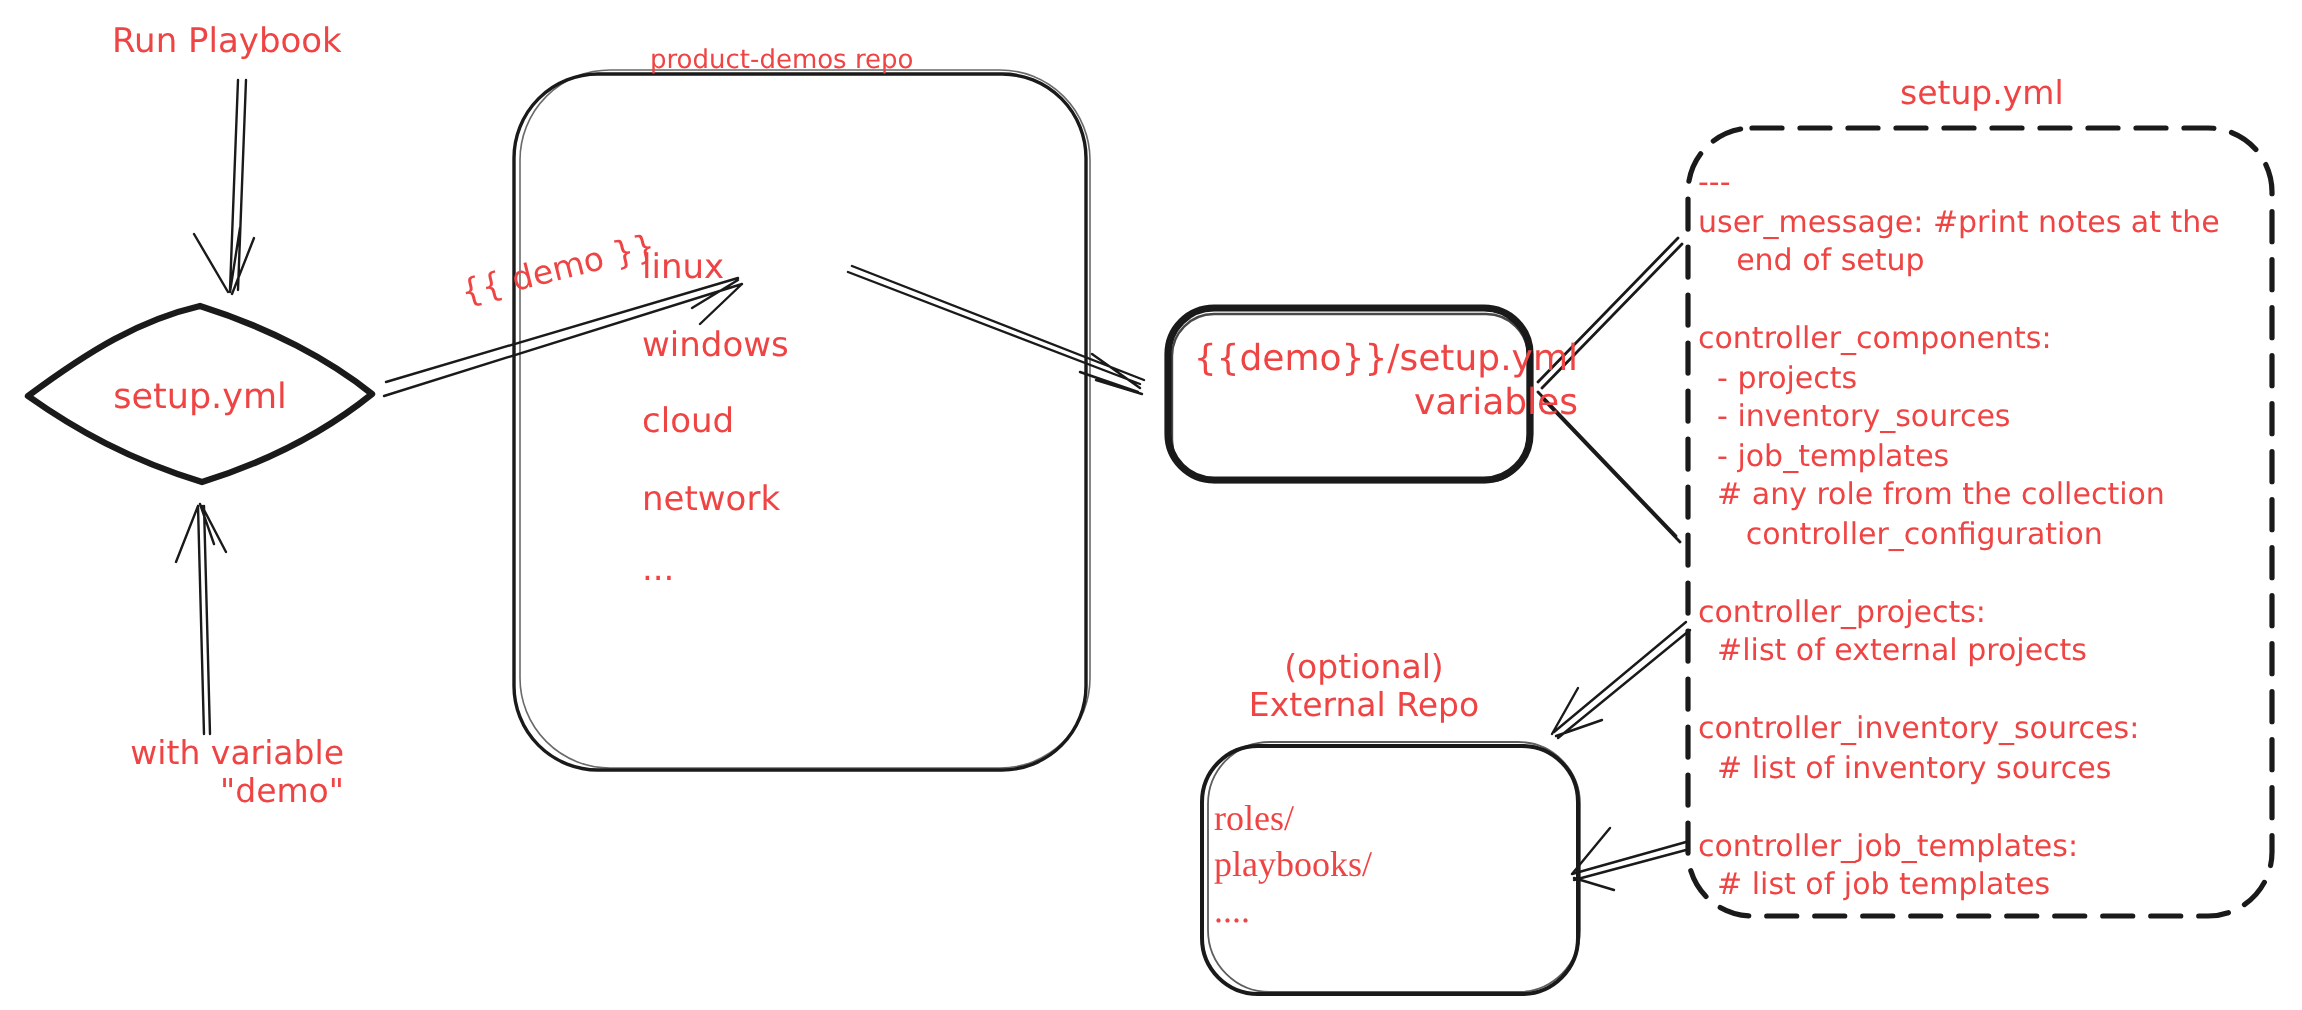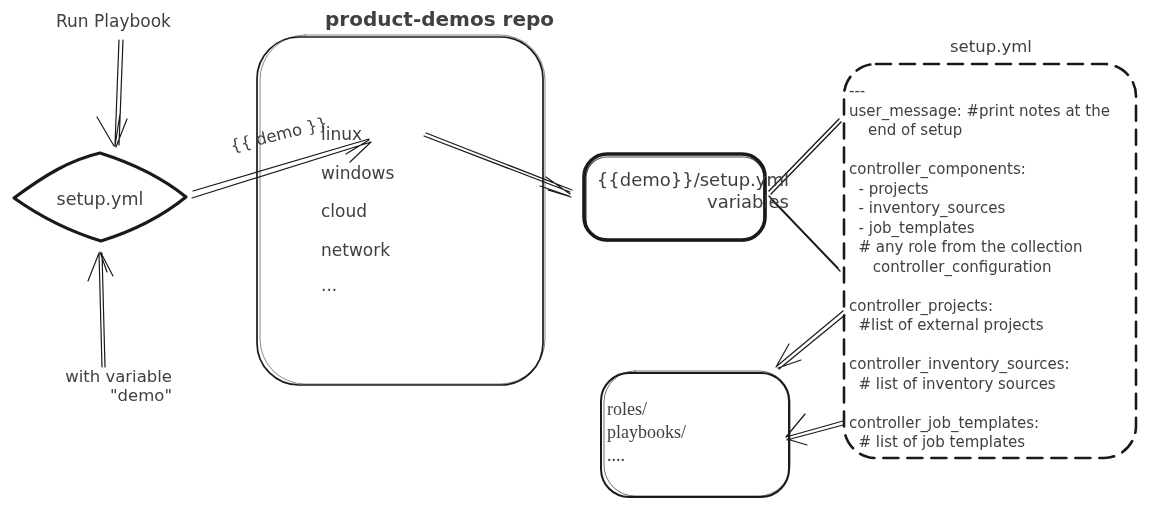--- a/index.html
+++ b/index.html
@@ -2,30 +2,30 @@
 <html><head>
 <meta charset="utf-8">
 <style>
   html, body { margin: 0; padding: 0; background: #ffffff; }
   .canvas {
     position: relative;
     width: 1151px;
     height: 505px;
     background: #ffffff;
     font-family: "DejaVu Sans", sans-serif;
-    color: #404040;
+    color: #ef4444;
     overflow: hidden;
   }
   .canvas svg { position: absolute; left: 0; top: 0; }
   .t { position: absolute; white-space: nowrap; line-height: 1.15; }
   .run-playbook   { left: 56px;  top: 12px;  font-size: 17px; }
   .diamond-label  { left: 40px;  top: 189px; width: 120px; font-size: 17.5px; text-align: center; }
   .with-variable  { left: 32px;  top: 367px; width: 140px; font-size: 16.5px; line-height: 19px; text-align: right; white-space: pre; }
   .demo-label     { left: 231px; top: 138px; font-size: 16.5px; transform: rotate(-14deg); transform-origin: left center; }
-  .repo-title     { left: 325px; top: 8px;  font-size: 20px; font-weight: bold; }
+  .repo-title     { left: 325px; top: 24px;  font-size: 13px; }
   .repo-item      { left: 321px; width: 160px; text-align: left; font-size: 17px; }
   .item-0 { top: 125px; }
   .item-1 { top: 164px; }
   .item-2 { top: 202px; }
   .item-3 { top: 241px; }
   .item-4 { top: 276px; }
   .varbox-label   { left: 586px; top: 169px; width: 203px; font-size: 18px; line-height: 21.5px; text-align: right; white-space: pre-line; }
   .setupyml-title { left: 950px; top: 38px;  font-size: 16.5px; }
   .yaml-block     { left: 849px; top: 82px;  font-size: 15px; line-height: 19.5px; white-space: pre; }
   .optional-label { left: 599px; top: 324px; width: 166px; font-size: 16.5px; line-height: 19px; text-align: center; white-space: pre; }
@@ -103,18 +103,20 @@
 
 controller_projects:
   #list of external projects
 
 controller_inventory_sources:
   # list of inventory sources
 
 controller_job_templates:
   # list of job templates</div>
 
+  <div class="t optional-label">(optional)
+External Repo</div>
 
   <div class="t extrepo-content">roles/
 playbooks/
 ....</div>
 
 </div>
 
 </body></html>

